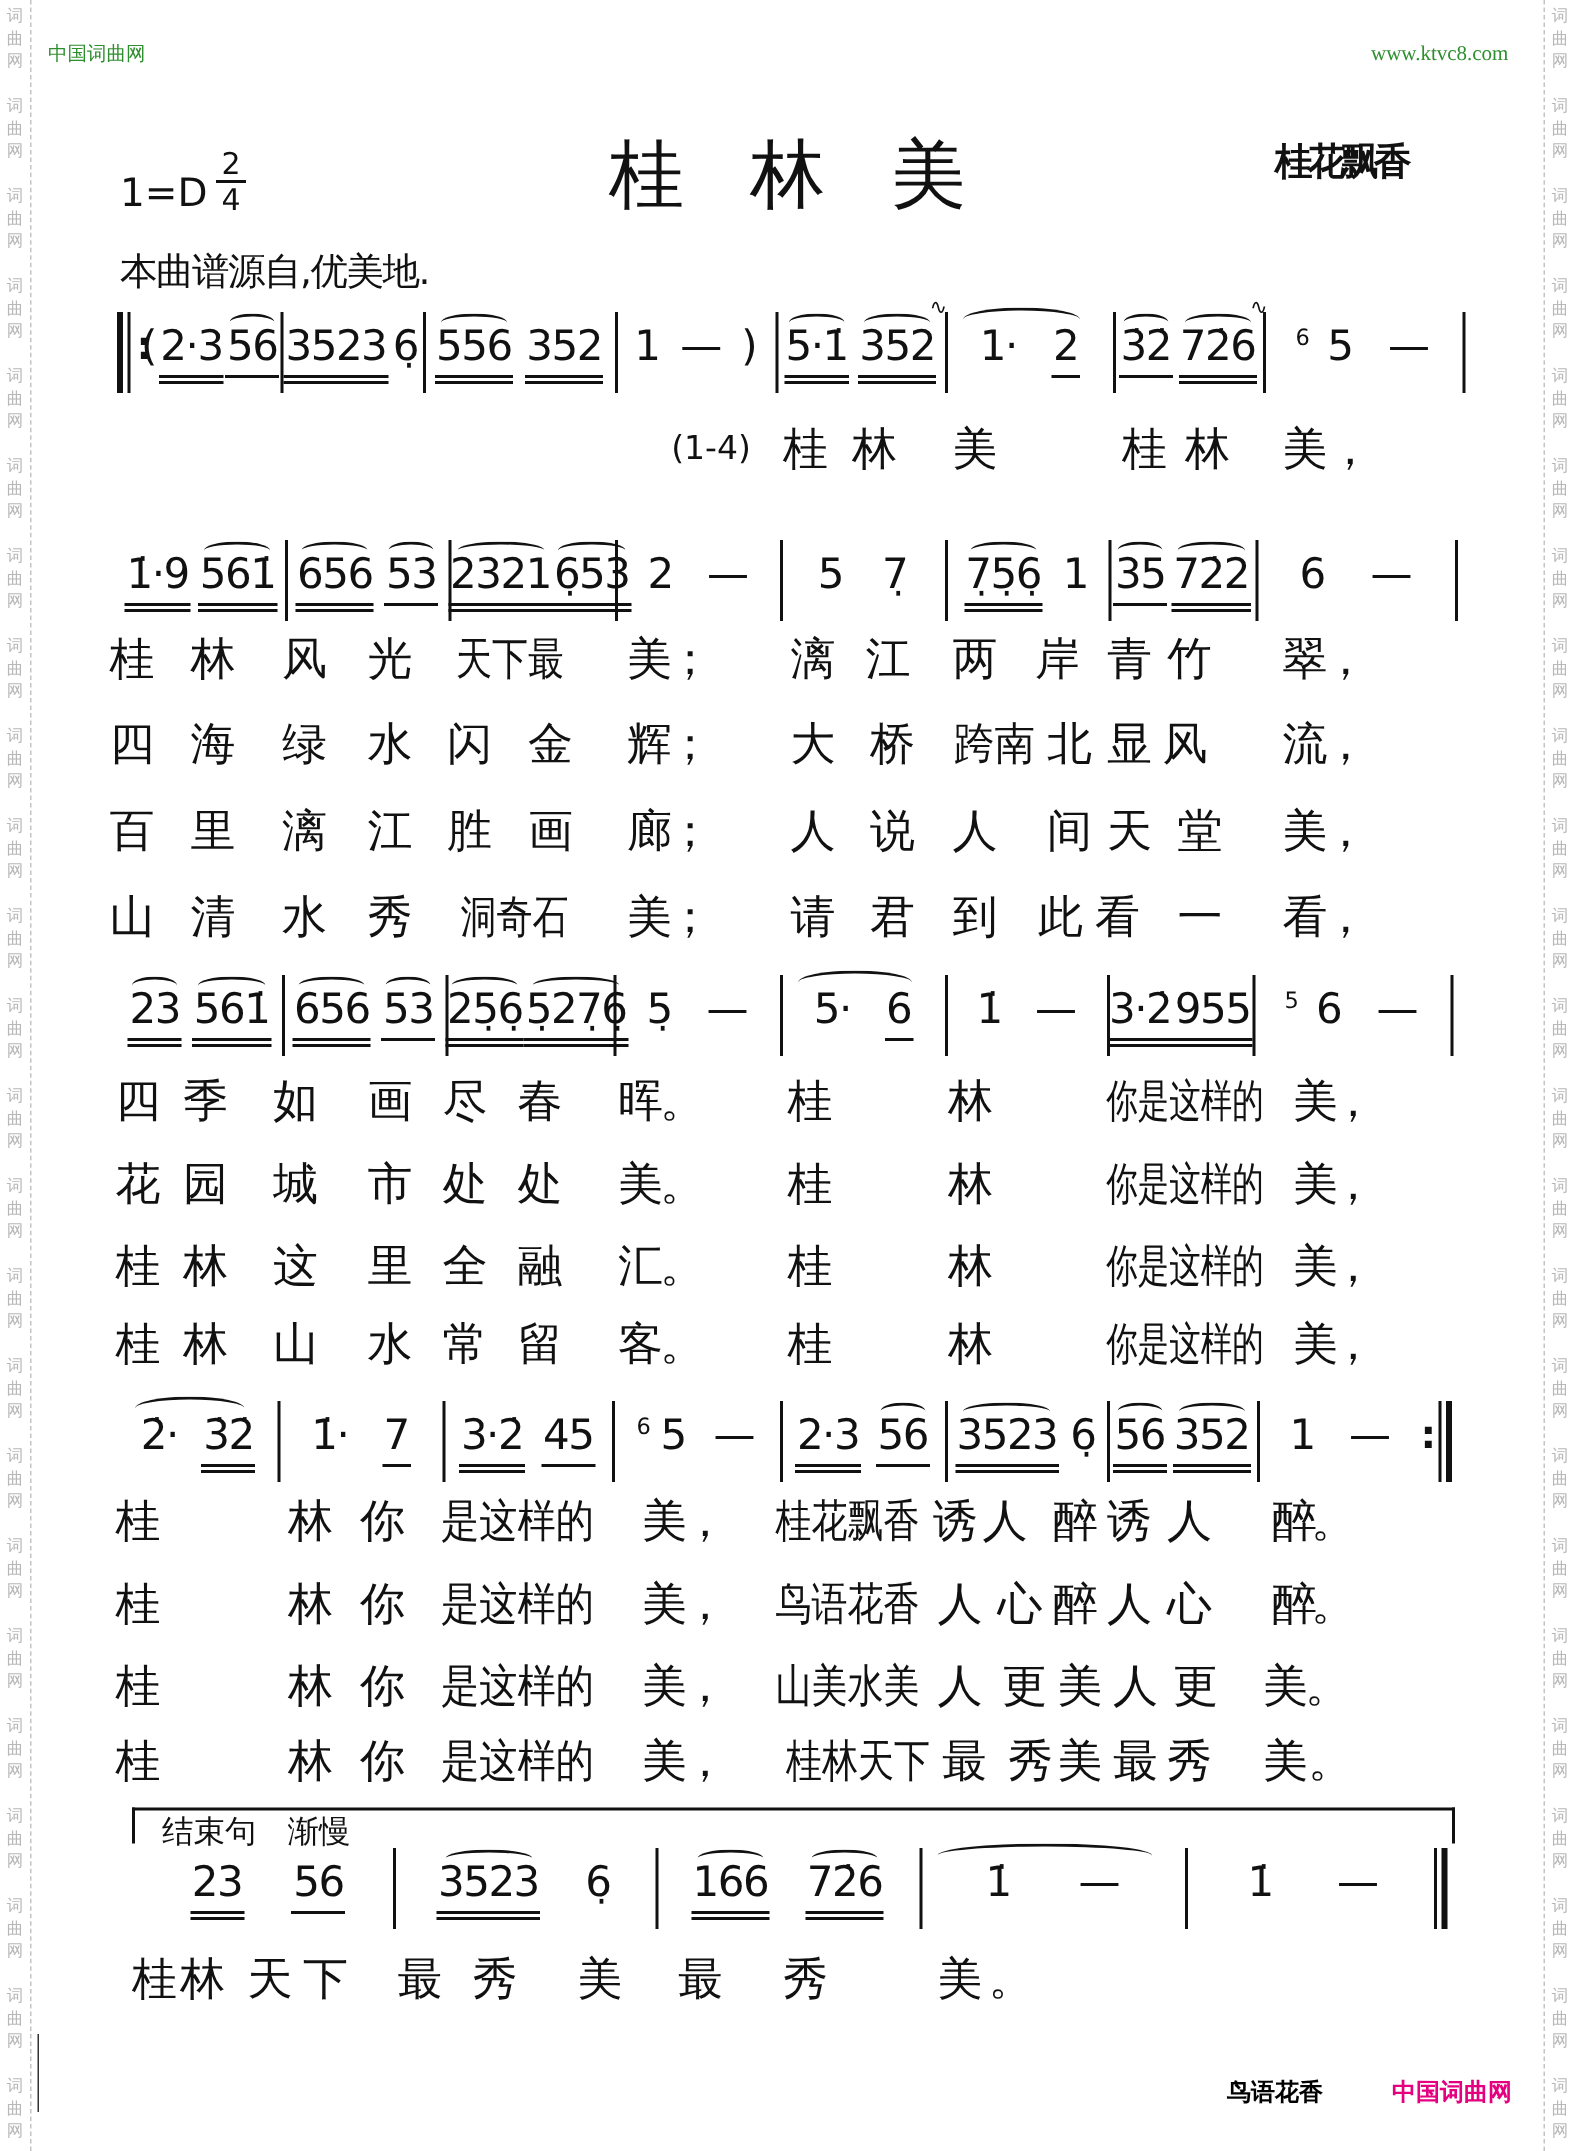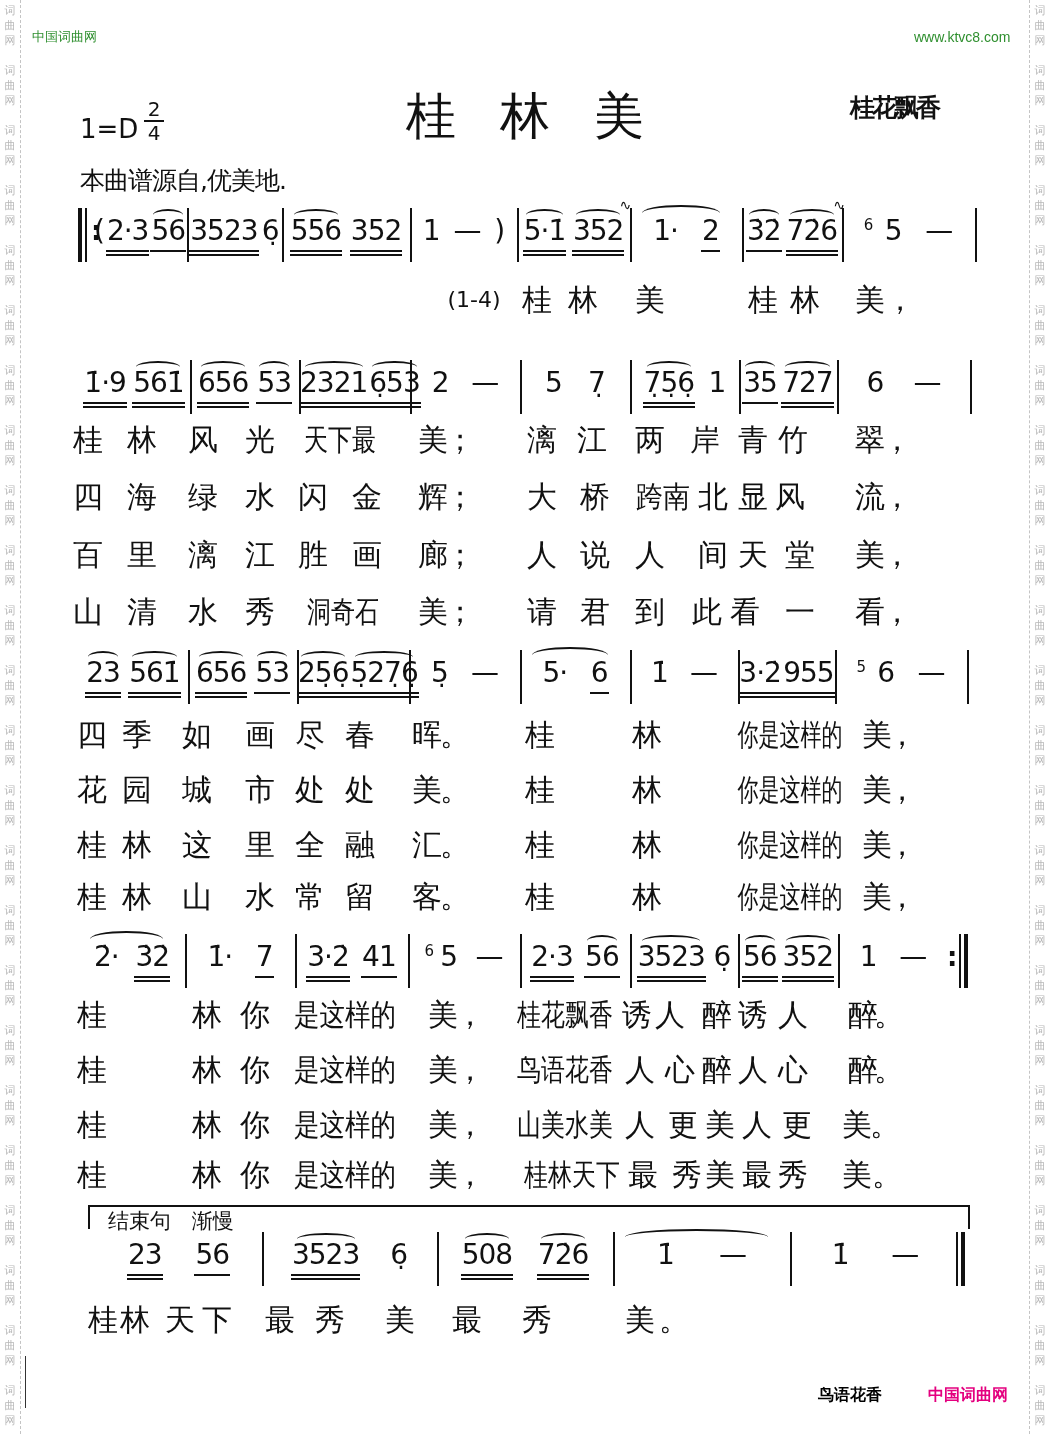--- a/index.html
+++ b/index.html
@@ -4,21 +4,21 @@
 <style>
 *{box-sizing:border-box;}
 html,body{margin:0;padding:0;}
 body{width:1050px;height:1434px;position:relative;background:#ffffff;overflow:hidden;color:#111;font-family:"DejaVu Sans",sans-serif;}
 .wm-col{position:absolute;top:0;height:1434px;width:21px;}
 #wm-left{left:0;border-right:1px dashed #c4c4c4;}
 #wm-right{left:1029px;border-left:1px dashed #c4c4c4;}
 .wm-ch{position:absolute;left:0;width:100%;text-align:center;font-size:11px;line-height:13px;color:#b8b8b8;}
 .site{position:absolute;top:29px;font-size:13px;line-height:16px;color:#2f8f2f;}
 #site-name{left:32px;}
-#site-url{left:914px;font-family:Liberation Sans, sans-serif;font-size:14px;}
+#site-url{left:914px;font-family:Liberation Serif, serif;font-size:14px;}
 #title{position:absolute;left:0;top:86px;width:1050px;text-align:center;font-size:50px;line-height:60px;letter-spacing:44px;padding-left:44px;font-family:"DejaVu Serif",serif;}
 #key{position:absolute;left:80px;top:114px;font-size:26px;line-height:30px;}
 #timesig{position:absolute;left:144px;top:98px;width:20px;text-align:center;font-size:20px;line-height:22px;}
 #timesig .num{display:block;border-bottom:2px solid #111;}
 #timesig .den{display:block;}
 #tempo{position:absolute;left:80px;top:166px;font-size:25px;line-height:30px;letter-spacing:-1px;}
 #credit{position:absolute;left:850px;top:93px;font-size:25px;line-height:30px;font-weight:bold;letter-spacing:-3px;}
 
 
 .bar{position:absolute;width:2px;height:54px;background:#111;}
@@ -286,21 +286,21 @@
       <div class="measure" style="left: 520px; top: 366px; width: 110px;">
         <span class="grp">5</span>
         <span class="grp">7̣</span>
       </div>
       <div class="measure" style="left: 630px; top: 366px; width: 109px;">
         <span class="grp ul2 sl">7̣5̣6̣</span>
         <span class="grp">1</span>
       </div>
       <div class="measure" style="left: 739px; top: 366px; width: 98px;">
         <span class="grp ul1 sl">35</span>
-        <span class="grp ul2 sl">72̇7</span>
+        <span class="grp ul2 sl">72̇2</span>
       </div>
       <div class="measure" style="left: 837px; top: 366px; width: 133px;">
         <span class="grp">6</span>
         <span class="grp">—</span>
       </div>
     </div>
     <div>
       <div class="bar" style="left: 188px; top: 650px;"></div>
       <div class="bar" style="left: 297px; top: 650px;"></div>
       <div class="bar" style="left: 409px; top: 650px;"></div>
@@ -355,21 +355,21 @@
       <div class="measure tie" style="left: 78px; top: 940px; width: 107px;">
         <span class="grp">2̇·</span>
         <span class="grp ul2">3̇2̇</span>
       </div>
       <div class="measure" style="left: 185px; top: 940px; width: 110px;">
         <span class="grp">1̇·</span>
         <span class="grp ul1">7</span>
       </div>
       <div class="measure" style="left: 295px; top: 940px; width: 113px;">
         <span class="grp ul2">3·2̇</span>
-        <span class="grp ul1">41</span>
+        <span class="grp ul1">45</span>
       </div>
       <div class="measure" style="left: 408px; top: 940px; width: 112px;">
         <span class="grp gr">6</span>
         <span class="grp">5</span>
         <span class="grp">—</span>
       </div>
       <div class="measure" style="left: 520px; top: 940px; width: 110px;">
         <span class="grp ul2">2·3</span>
         <span class="grp ul1 sl">56</span>
       </div>
@@ -394,21 +394,21 @@
       <div class="bar fin" style="left: 960px; top: 1232px;"></div>
       <div class="measure" style="left: 95px; top: 1238px; width: 167px;">
         <span class="grp ul2">23</span>
         <span class="grp ul1">56</span>
       </div>
       <div class="measure" style="left: 262px; top: 1238px; width: 175px;">
         <span class="grp ul2 sl">3523</span>
         <span class="grp">6̣</span>
       </div>
       <div class="measure" style="left: 437px; top: 1238px; width: 176px;">
-        <span class="grp ul2 sl">508</span>
+        <span class="grp ul2 sl">166</span>
         <span class="grp ul2 sl">72̇6</span>
       </div>
       <div class="measure tie" style="left: 613px; top: 1238px; width: 177px;">
         <span class="grp">1̇</span>
         <span class="grp">—</span>
       </div>
       <div class="measure" style="left: 790px; top: 1238px; width: 170px;">
         <span class="grp">1̇</span>
         <span class="grp">—</span>
       </div>

